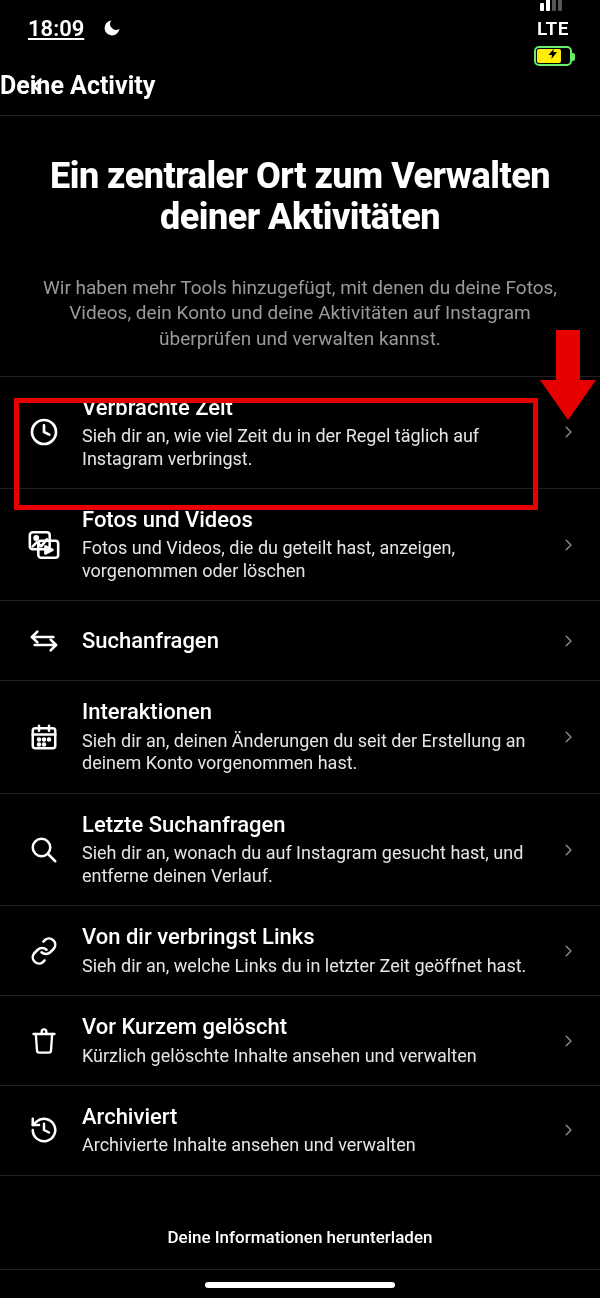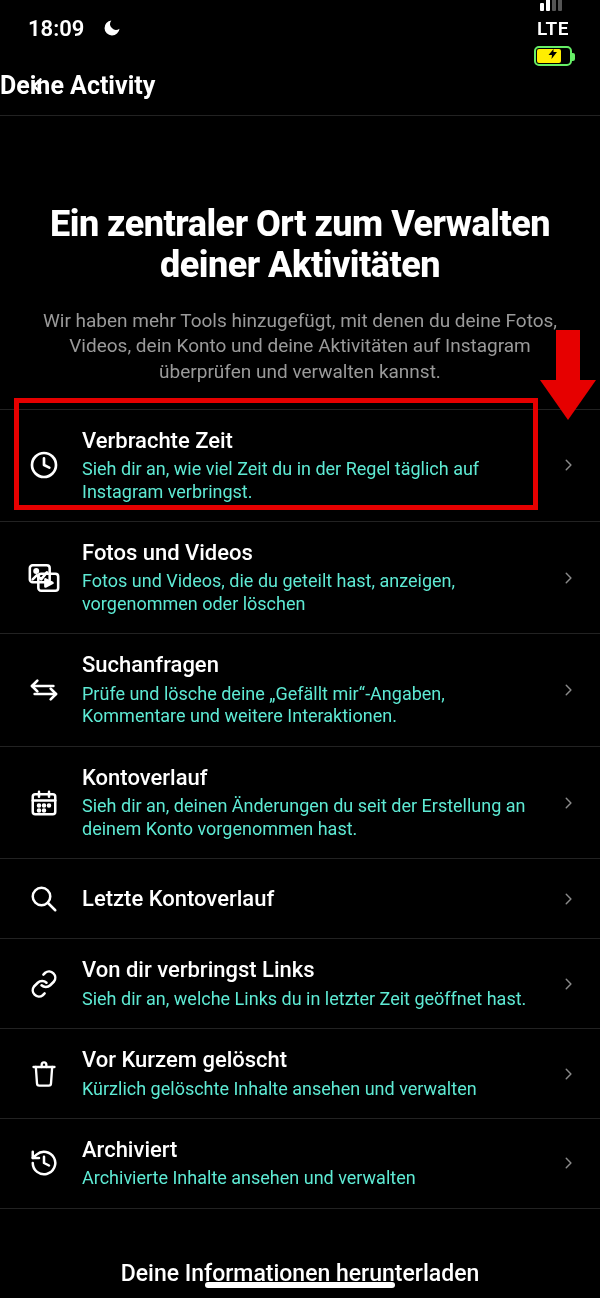--- a/index.html
+++ b/index.html
@@ -15,21 +15,21 @@
   
   .statusbar {
     height: 56px;
     display: flex;
     justify-content: space-between;
     align-items: center;
     padding: 0 28px;
     font-size: 22px;
     font-weight: 600;
   }
-  .statusbar-left { display: flex; align-items: center; gap: 18px; }
+  .statusbar-left { display: flex; align-items: center; gap: 18px; text-decoration: underline; }
   .statusbar-right { display: flex; align-items: center; gap: 6px; flex-direction: column; }
   .moon-icon { display:inline-flex; }
   .signal-bars { display:inline-flex; align-items:flex-end; gap:2px; margin-right:4px;}
   .signal-bars span { width:4px; background:#555; border-radius:1px;}
   .signal-bars span.on { background:#fff;}
   .b1{height:8px;} .b2{height:12px;} .b3{height:16px;} .b4{height:20px;}
   .lte { font-size:19px; font-weight:600; letter-spacing:0.5px;}
   .battery { width:38px; height:20px; border:2px solid #6e6; border-radius:5px; position:relative; display:flex; align-items:center; justify-content:center;}
   .battery::after { content:""; position:absolute; right:-5px; top:5px; width:3px; height:8px; background:#6e6; border-radius:0 2px 2px 0;}
   .battery-bolt { color:#000; font-size:14px; position:absolute; z-index:2;}
@@ -49,41 +49,41 @@
     transform:translateY(-50%);
     width:40px; height:40px;
     display:flex; align-items:center; justify-content:center;
   }
   .navbar-title {
     font-size:25px;
     font-weight:700;
   }
   
   .header-block { padding: 40px 30px 24px 30px; text-align:center; }
-  .big-title { font-size:36px; font-weight:800; line-height:1.15; letter-spacing:-0.5px;margin-top:48px;}
-  .subtitle { color:#9a9a9a; font-size:19px; line-height:1.35; margin-top:21px; padding:0 10px;}
+  .big-title { font-size:36px; font-weight:800; line-height:1.15; letter-spacing:-0.5px;}
+  .subtitle { color:#9a9a9a; font-size:19px; line-height:1.35; margin-top:36px; padding:0 10px;}
   
   .list { border-top:1px solid #222; }
   .row {
     display:flex;
     align-items:center;
     gap:18px;
     padding: 18px 20px 18px 24px;
     border-bottom:1px solid #222;
     position:relative;
     min-height:80px;
   }
   .row-icon { width:40px; flex:0 0 40px; display:flex; align-items:center; justify-content:center; color:#fff;}
   .row-icon svg { stroke:#fff; }
   .row-text { flex:1 1 auto; padding-right:10px;}
   .row-title { font-size:22px; font-weight:500; color:#fff; line-height:1.2;}
-  .row-desc { font-size:18px; color:#5eead4; line-height:1.25; margin-top:4px;}
+  .row-desc { font-size:18px; color:#e5e5e5; line-height:1.25; margin-top:4px;}
   .row-chevron { flex:0 0 24px; color:#8a8a8a; display:flex; align-items:center; justify-content:center;}
   .footer-row { justify-content:center; padding:22px 20px; }
-  .footer-row .row-title { font-size:23px; font-weight:500;margin-top:29px; }
+  .footer-row .row-title { font-size:17px; font-weight:500;margin-top:29px; }
   
   .highlight-box {
     position:absolute;
     border:5px solid #e60000;
     pointer-events:none;
     left:14px; top:398px; width:524px; height:112px;
   }
   .highlight-arrow {
     position:absolute;
     left:540px; top:330px;
@@ -189,21 +189,20 @@
     <div class="row-icon">
       <svg width="32" height="32" viewBox="0 0 24 24" fill="none" stroke-width="2" stroke-linecap="round" stroke-linejoin="round">
           <path d="M3 9h16"></path>
           <polyline points="7 5 3 9 7 13" fill="none"></polyline>
           <path d="M21 15H5"></path>
           <polyline points="17 11 21 15 17 19" fill="none"></polyline>
         </svg>
     </div>
     <div class="row-text">
       <div class="row-title">Suchanfragen</div>
-      <div class="row-desc">Prüfe und lösche deine „Gefällt mir“-Angaben, Kommentare und weitere Interaktionen.</div>
     </div>
     <div class="row-chevron">
       <svg width="14" height="22" viewBox="0 0 24 24" fill="none" stroke="#8a8a8a" stroke-width="2.5" stroke-linecap="round" stroke-linejoin="round">
           <polyline points="9 4 17 12 9 20"></polyline>
         </svg>
     </div>
   </div>
 
   <div class="row">
     <div class="row-icon">
@@ -213,39 +212,40 @@
           <line x1="8" y1="3" x2="8" y2="7"></line>
           <line x1="16" y1="3" x2="16" y2="7"></line>
           <circle cx="8" cy="14" r="0.8" fill="#fff"></circle>
           <circle cx="12" cy="14" r="0.8" fill="#fff"></circle>
           <circle cx="16" cy="14" r="0.8" fill="#fff"></circle>
           <circle cx="8" cy="18" r="0.8" fill="#fff"></circle>
           <circle cx="12" cy="18" r="0.8" fill="#fff"></circle>
         </svg>
     </div>
     <div class="row-text">
-      <div class="row-title">Kontoverlauf</div>
+      <div class="row-title">Interaktionen</div>
       <div class="row-desc">Sieh dir an, deinen Änderungen du seit der Erstellung an deinem Konto vorgenommen hast.</div>
     </div>
     <div class="row-chevron">
       <svg width="14" height="22" viewBox="0 0 24 24" fill="none" stroke="#8a8a8a" stroke-width="2.5" stroke-linecap="round" stroke-linejoin="round">
           <polyline points="9 4 17 12 9 20"></polyline>
         </svg>
     </div>
   </div>
 
   <div class="row">
     <div class="row-icon">
       <svg width="30" height="30" viewBox="0 0 24 24" fill="none" stroke-width="2" stroke-linecap="round" stroke-linejoin="round">
           <circle cx="10" cy="10" r="7"></circle>
           <line x1="21" y1="21" x2="15" y2="15"></line>
         </svg>
     </div>
     <div class="row-text">
-      <div class="row-title">Letzte Kontoverlauf</div>
+      <div class="row-title">Letzte Suchanfragen</div>
+      <div class="row-desc">Sieh dir an, wonach du auf Instagram gesucht hast, und entferne deinen Verlauf.</div>
     </div>
     <div class="row-chevron">
       <svg width="14" height="22" viewBox="0 0 24 24" fill="none" stroke="#8a8a8a" stroke-width="2.5" stroke-linecap="round" stroke-linejoin="round">
           <polyline points="9 4 17 12 9 20"></polyline>
         </svg>
     </div>
   </div>
 
   <div class="row">
     <div class="row-icon">

